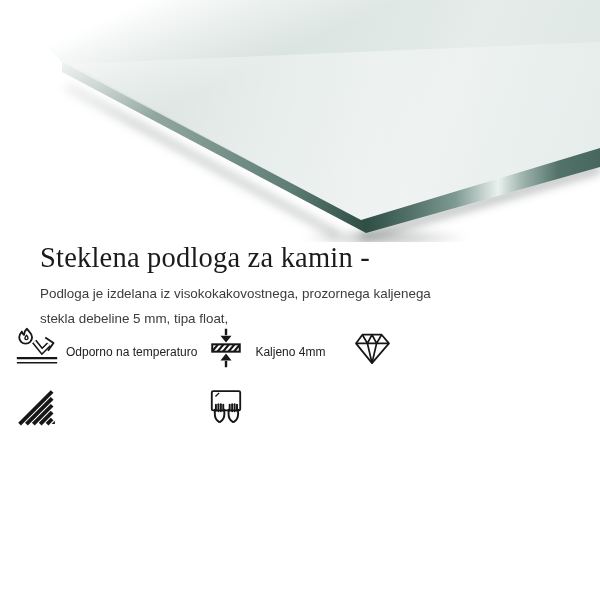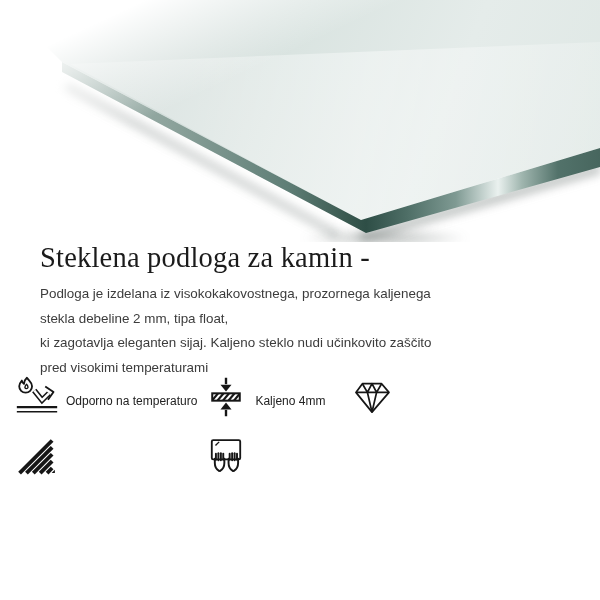--- a/index.html
+++ b/index.html
@@ -85,22 +85,21 @@
     <div class="white-fade"></div>
   </div>
 
   <div class="content">
 
     <h1>
       <span class="line">Steklena podloga za kamin -</span>
     </h1>
 
     <p class="intro">
-      <span class="line">Podloga je izdelana iz visokokakovostnega, prozornega kaljenega stekla debeline 2 mm, tipa float,</span>
-      <span class="line">ki zagotavlja eleganten sijaj. Kaljeno steklo nudi učinkovito zaščito pred visokimi temperaturami</span>
+      <span class="line">Podloga je izdelana iz visokokakovostnega, prozornega kaljenega stekla debeline 5 mm, tipa float,</span>
     </p>
 
     <div class="features">
 
       <div class="feature">
         <div class="icon">
           <svg width="54" height="44" viewBox="0 0 56 48" fill="none" stroke="#161616">
             <path d="M17 3c2.2 3.4 5.6 5 5.6 9.3a7 7 0 0 1-14 0c0-2.7 1.3-4.4 2.9-6.2.4 1.7 1.1 2.8 2.3 3.6.2-2.5.7-4.6 3.2-6.7z" stroke-width="2" stroke-linejoin="round"></path>
             <path d="M14.8 13.6c.1-1.4.8-2.4 1.8-3.4 1 1 1.6 2 1.6 3.3a1.75 1.75 0 0 1-3.4.1z" stroke-width="1.5"></path>
             <path d="M25 17 L33.5 27.5 L41 20" stroke-width="6"></path>

